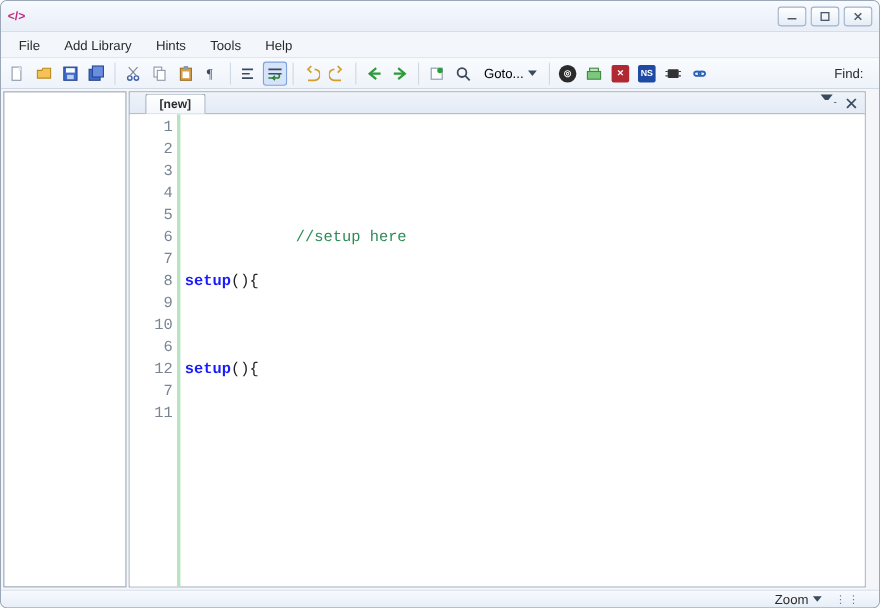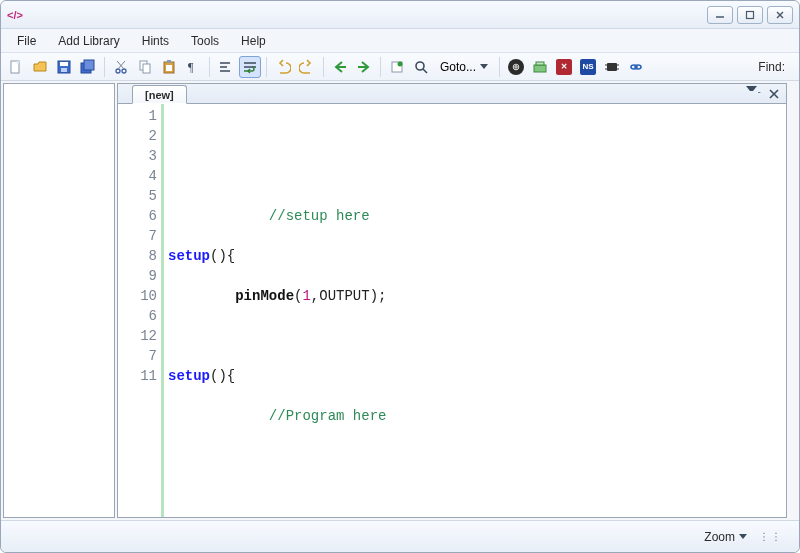--- a/index.html
+++ b/index.html
@@ -40,21 +40,21 @@
   .gutter { width: 44px; background: #fff; border-right: 1px solid #c9d2de; text-align: right; padding: 2px 4px 2px 0; color: #7a8593; font-family: Consolas, "Courier New", monospace; font-size: 14px; line-height: 20px; position:relative; }
   .gutter::after { content:""; position:absolute; right:-3px; top:0; bottom:0; width:3px; background:#b7e3c1; }
   .gutter div { height: 20px; }
   .code { flex: 1; padding: 2px 0 2px 6px; font-family: Consolas, "Courier New", monospace; font-size: 14px; line-height: 20px; white-space: pre; color: #222; overflow: hidden; }
   .code .line { height: 20px; }
   .code .kw { color: #1a1aff; font-weight: bold; }
   .code .fn { color: #111; font-weight: bold; }
   .code .num { color: #c01585; }
   .code .cm { color: #2e8b57; }
 
-  .statusbar { height: 32px; display: flex; align-items: center; justify-content: flex-end; padding: 0 10px; background: linear-gradient(#f7faff,#e8eef7); border-top: 1px solid #cfd8e3; border-radius: 0 0 6px 6px; color: #2b2b2b; gap: 6px; }
+  .statusbar { height: 16px; display: flex; align-items: center; justify-content: flex-end; padding: 0 10px; background: linear-gradient(#f7faff,#e8eef7); border-top: 1px solid #cfd8e3; border-radius: 0 0 6px 6px; color: #2b2b2b; gap: 6px; }
   .statusbar .zoom { cursor: pointer; display:flex; align-items:center; gap:4px;}
   .tri { width:0;height:0;border-left:4px solid transparent;border-right:4px solid transparent;border-top:5px solid #3b4a5c; display:inline-block;}
 
   
   .ic-badge { width:16px;height:16px;border-radius:2px;display:flex;align-items:center;justify-content:center;font-size:8px;font-weight:bold;color:#fff; }
   .sep-dots { color:#6d7a8c; letter-spacing:2px; padding:0 6px; font-size:10px;}
 </style>
 </head>
 <body>
 
@@ -272,24 +272,22 @@
           <div>6</div>
           <div>12</div>
           <div>7</div>
           <div>11</div>
         </div>
         <div class="code">
 <div class="line"><span></span></div>
 <div class="line"><span></span></div>
 <div class="line"><span>            </span><span class="cm">//setup here</span></div>
 <div class="line"><span class="kw">setup</span><span>(){</span></div>
-<div class="line"><span>        </span><span class="fn">pinMode</span><span>(</span><span class="num">1</span><span>,OUTPUT);</span></div>
 <div class="line"><span></span></div>
 <div class="line"><span class="kw">setup</span><span>(){</span></div>
-<div class="line"><span>            </span><span class="cm">//Program here</span></div>
 <div class="line"></div>
 
 
 
         </div>
       </div>
     </div>
   </div>
 
   <div class="statusbar">

